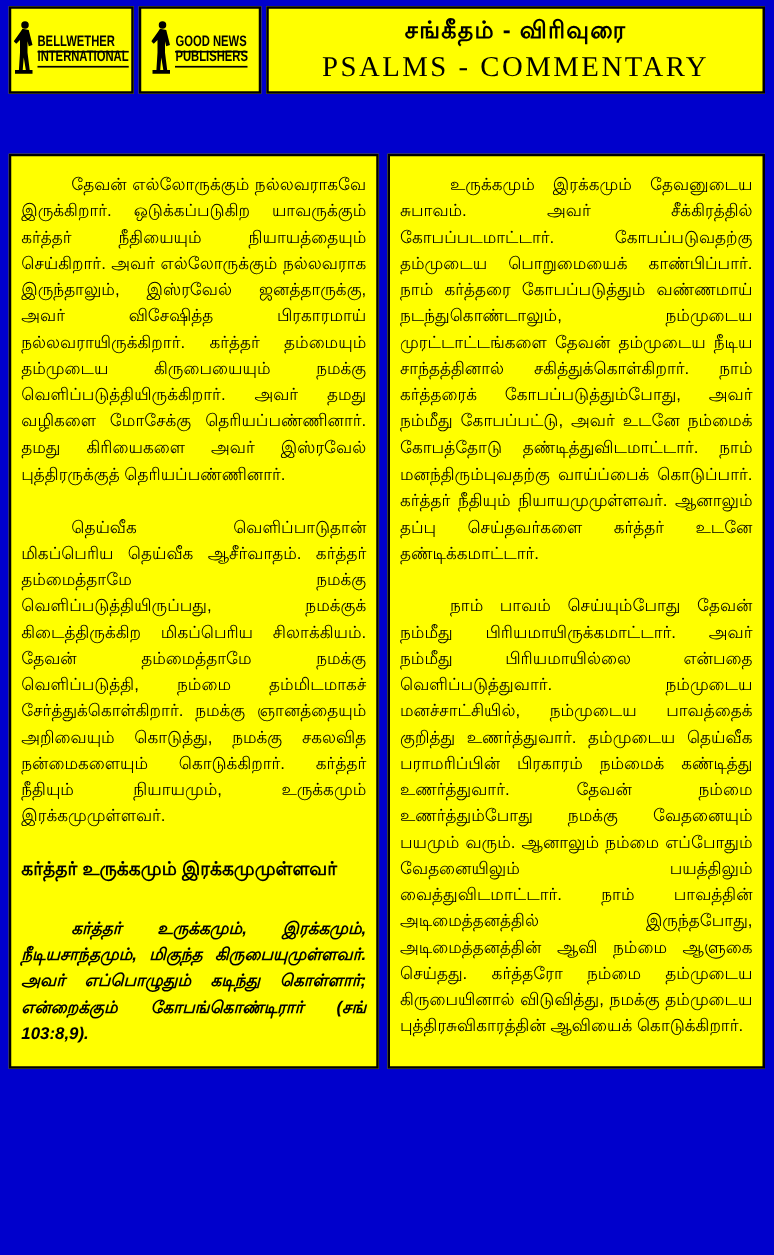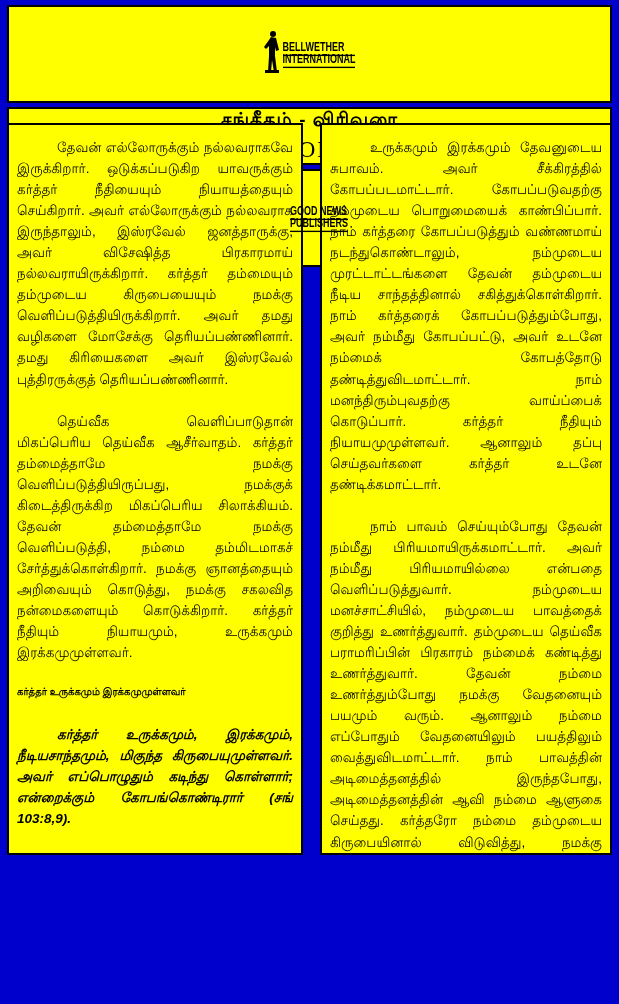--- a/index.html
+++ b/index.html
@@ -13,21 +13,20 @@
     background: #0000CC;
     padding: 5px 7px 9px 7px;
     overflow: hidden;
   }
 
   .header {
     display: flex;
     gap: 4px;
     height: 70px;
     margin-bottom: 8px;
-    flex-direction: column;
   }
 
   .panel {
     background: #FFFF00;
     border: 2px solid #000000;
   }
 
   .logo-box {
     flex: 0 0 98px;
     display: flex;
@@ -71,39 +70,39 @@
   .title-english {
     font-family: "Liberation Serif", serif;
     font-size: 23px;
     color: #000;
     letter-spacing: 2px;
     white-space: nowrap;
   }
 
   .content {
     display: flex;
-    gap: 17px;
+    gap: 7px;
     height: 732px;
     margin-top: 48px;
   }
   .column {
     padding: 12px 8px 10px 8px;
     color: #000;
     font-size: 13.5px;
     line-height: 1.56;
     text-align: justify;
     overflow: hidden;
   }
   .column.left  { flex: 0 0 296px; }
   .column.right { flex: 1 1 auto; }
 
   .column p { text-indent: 40px; margin-bottom: 21px; }
   .section-heading {
     font-weight: bold;
-    font-size: 10px;
+    font-size: 15px;
     margin: 6px 0 24px 0;
     text-align: justify;
   }
   .scripture-quote { font-weight: bold; font-style: italic; }
 </style>
 </head>
 <body>
 
 <div class="page">
 
@@ -116,37 +115,37 @@
           <path d="M7 7 L12 8 L14 16 L15 20 L12 21 L11 17 L11 26 L13 42 L10 42 L8 30 L7 42 L4 42 L5 26 L5 16 L2 19 L0 17 L5 10 Z" fill="#000"></path>
           <rect x="1" y="40" width="14" height="3" fill="#000"></rect>
         </svg>
       </span>
       <span class="logo-text">
         <span>BELLWETHER</span>
         <span>INTERNATIONAL</span>
       </span>
     </div>
 
-    <div class="panel title-box">
-      <div class="title-tamil">சங்கீதம் - விரிவுரை</div>
-      <div class="title-english">PSALMS - COMMENTARY</div>
-    </div>
-
     <div class="panel logo-box">
       <span class="logo-figure">
         <svg width="16" height="44" viewBox="0 0 16 44" aria-hidden="true">
           <circle cx="9" cy="4" r="3" fill="#000"></circle>
           <path d="M7 7 L12 8 L14 16 L15 20 L12 21 L11 17 L11 26 L13 42 L10 42 L8 30 L7 42 L4 42 L5 26 L5 16 L2 19 L0 17 L5 10 Z" fill="#000"></path>
           <rect x="1" y="40" width="14" height="3" fill="#000"></rect>
         </svg>
       </span>
       <span class="logo-text">
         <span>GOOD NEWS</span>
         <span>PUBLISHERS</span>
       </span>
+    </div>
+
+    <div class="panel title-box">
+      <div class="title-tamil">சங்கீதம் - விரிவுரை</div>
+      <div class="title-english">PSALMS - COMMENTARY</div>
     </div>
 
   </div>
 
   <div class="content">
 
     <div class="panel column left">
       <p>தேவன் எல்லோருக்கும் நல்லவராகவே இருக்கிறார். ஒடுக்கப்படுகிற யாவருக்கும் கர்த்தர் நீதியையும் நியாயத்தையும் செய்கிறார். அவர் எல்லோருக்கும் நல்லவராக இருந்தாலும், இஸ்ரவேல் ஜனத்தாருக்கு, அவர் விசேஷித்த பிரகாரமாய் நல்லவராயிருக்கிறார். கர்த்தர் தம்மையும் தம்முடைய கிருபையையும் நமக்கு வெளிப்படுத்தியிருக்கிறார். அவர் தமது வழிகளை மோசேக்கு தெரியப்பண்ணினார். தமது கிரியைகளை அவர் இஸ்ரவேல் புத்திரருக்குத் தெரியப்பண்ணினார்.</p>
       <p>தெய்வீக வெளிப்பாடுதான் மிகப்பெரிய தெய்வீக ஆசீர்வாதம். கர்த்தர் தம்மைத்தாமே நமக்கு வெளிப்படுத்தியிருப்பது, நமக்குக் கிடைத்திருக்கிற மிகப்பெரிய சிலாக்கியம். தேவன் தம்மைத்தாமே நமக்கு வெளிப்படுத்தி, நம்மை தம்மிடமாகச் சேர்த்துக்கொள்கிறார். நமக்கு ஞானத்தையும் அறிவையும் கொடுத்து, நமக்கு சகலவித நன்மைகளையும் கொடுக்கிறார். கர்த்தர் நீதியும் நியாயமும், உருக்கமும் இரக்கமுமுள்ளவர்.</p>
       <div class="section-heading">கர்த்தர் உருக்கமும் இரக்கமுமுள்ளவர்</div>

